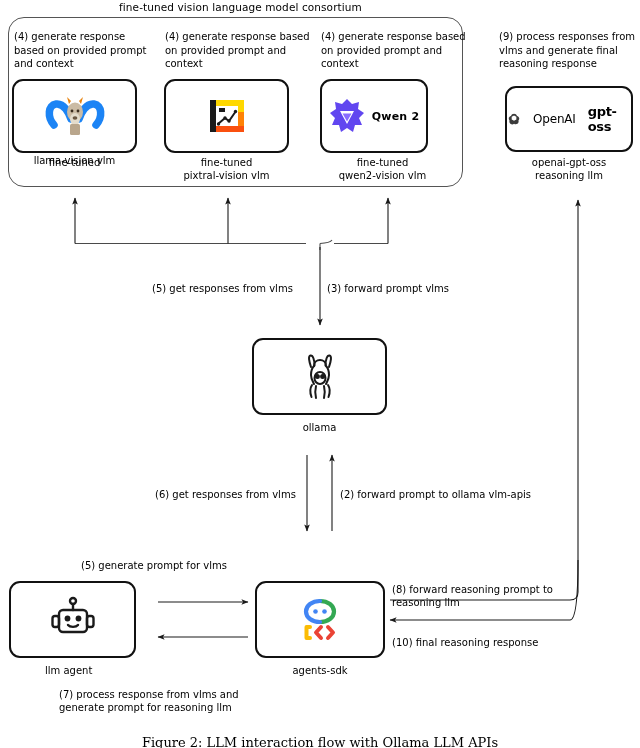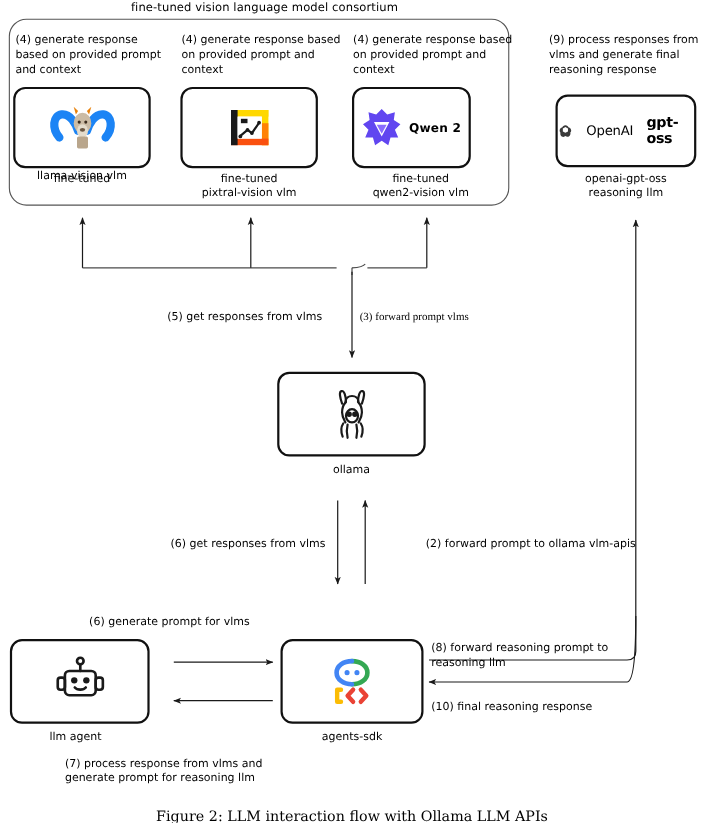--- a/index.html
+++ b/index.html
@@ -141,21 +141,21 @@
                M12,5.1 L16,7.4 L16,11.9 L12,14.2 L8,11.9 L8,7.4 Z" fill="#3b3b3b"></path>
     </svg>
     <span style="font-size:12px;letter-spacing:-.2px;">OpenAI</span>
     <span style="font-size:13px;font-weight:bold;letter-spacing:-.3px;">gpt-oss</span>
   </div>
 </div>
 <div class="abs cap" style="left:505px;top:156px;width:128px;">openai-gpt-oss</div>
 <div class="abs cap" style="left:505px;top:169px;width:128px;">reasoning llm</div>
 
 <div class="abs step" style="left:152px;top:282px;white-space:nowrap;">(5) get responses from vlms</div>
-<div class="abs step" style="left:327px;top:282px;white-space:nowrap;font-family:Liberation Serif, serif;">(3) forward prompt vlms</div>
+<div class="abs step" style="left:327px;top:282px;white-space:nowrap;">(3) forward prompt vlms</div>
 
 <div class="abs modelbox" style="left:252px;top:338px;width:135px;height:77px;">
   <svg class="logo" width="38" height="50" viewBox="0 0 38 50">
     <g fill="none" stroke="#1a1a1a" stroke-width="2" stroke-linejoin="round" stroke-linecap="round">
       <path d="M10,15 C8,9 7,4 9.5,3.5 C12,3 13.5,8 13.5,13.5"></path>
       <path d="M28,15 C30,9 31,4 28.5,3.5 C26,3 24.5,8 24.5,13.5"></path>
       <path d="M13,14 C13,10 16,8 19,8 C22,8 25,10 25,14
                C27,16 28,19 28,23 C28,27 26,30 25,32"></path>
       <path d="M13,32 C12,30 10,27 10,23 C10,19 11,16 13,14"></path>
       <path d="M11,33 C9,36 9,41 10.5,45"></path>
@@ -164,23 +164,23 @@
       <path d="M27,33 C29,36 29,41 27.5,45"></path>
       <ellipse cx="19" cy="26" rx="5.5" ry="6"></ellipse>
       <circle cx="16.4" cy="24.5" r="1.5" fill="#1a1a1a"></circle>
       <circle cx="21.6" cy="24.5" r="1.5" fill="#1a1a1a"></circle>
     </g>
   </svg>
 </div>
 <div class="abs cap" style="left:252px;top:421px;width:135px;">ollama</div>
 
 <div class="abs step" style="left:155px;top:488px;white-space:nowrap;">(6) get responses from vlms</div>
-<div class="abs step" style="left:340px;top:488px;white-space:nowrap;margin-left:47px;">(2) forward prompt to ollama vlm-apis</div>
-
-<div class="abs step" style="left:81px;top:559px;white-space:nowrap;">(6) generate prompt for vlms</div>
+<div class="abs step" style="left:340px;top:488px;white-space:nowrap;">(2) forward prompt to ollama vlm-apis</div>
+
+<div class="abs step" style="left:81px;top:559px;white-space:nowrap;">(5) generate prompt for vlms</div>
 <div class="abs modelbox" style="left:9px;top:581px;width:127px;height:77px;">
   <svg class="logo" width="46" height="48" viewBox="0 0 46 48">
     <g fill="none" stroke="#1a1a1a" stroke-width="2.4" stroke-linejoin="round" stroke-linecap="round">
       <circle cx="23" cy="5" r="3"></circle>
       <path d="M23,8 L23,14"></path>
       <rect x="9" y="14" width="28" height="22" rx="4"></rect>
       <rect x="2.5" y="20" width="6.5" height="11" rx="2.5"></rect>
       <rect x="37" y="20" width="6.5" height="11" rx="2.5"></rect>
       <path d="M18,29 C20,31.5 26,31.5 28,29"></path>
     </g>

